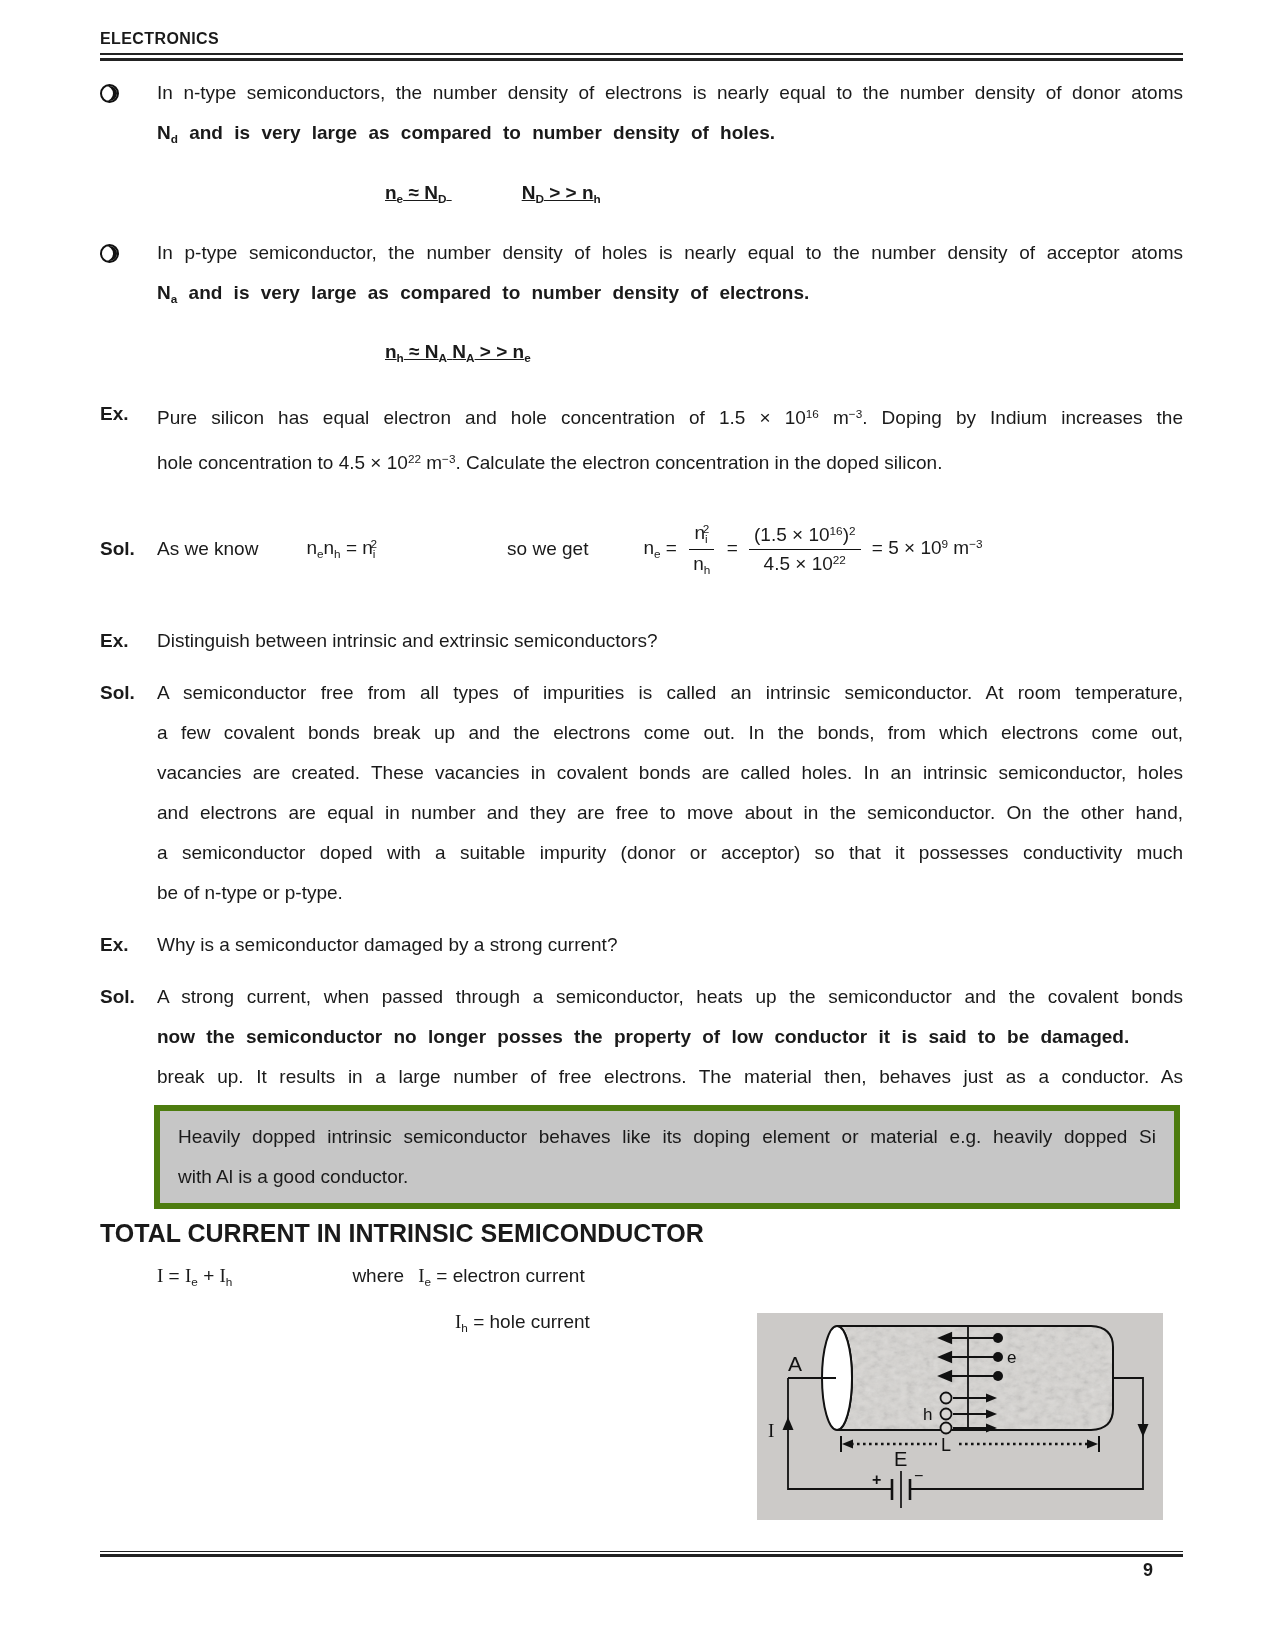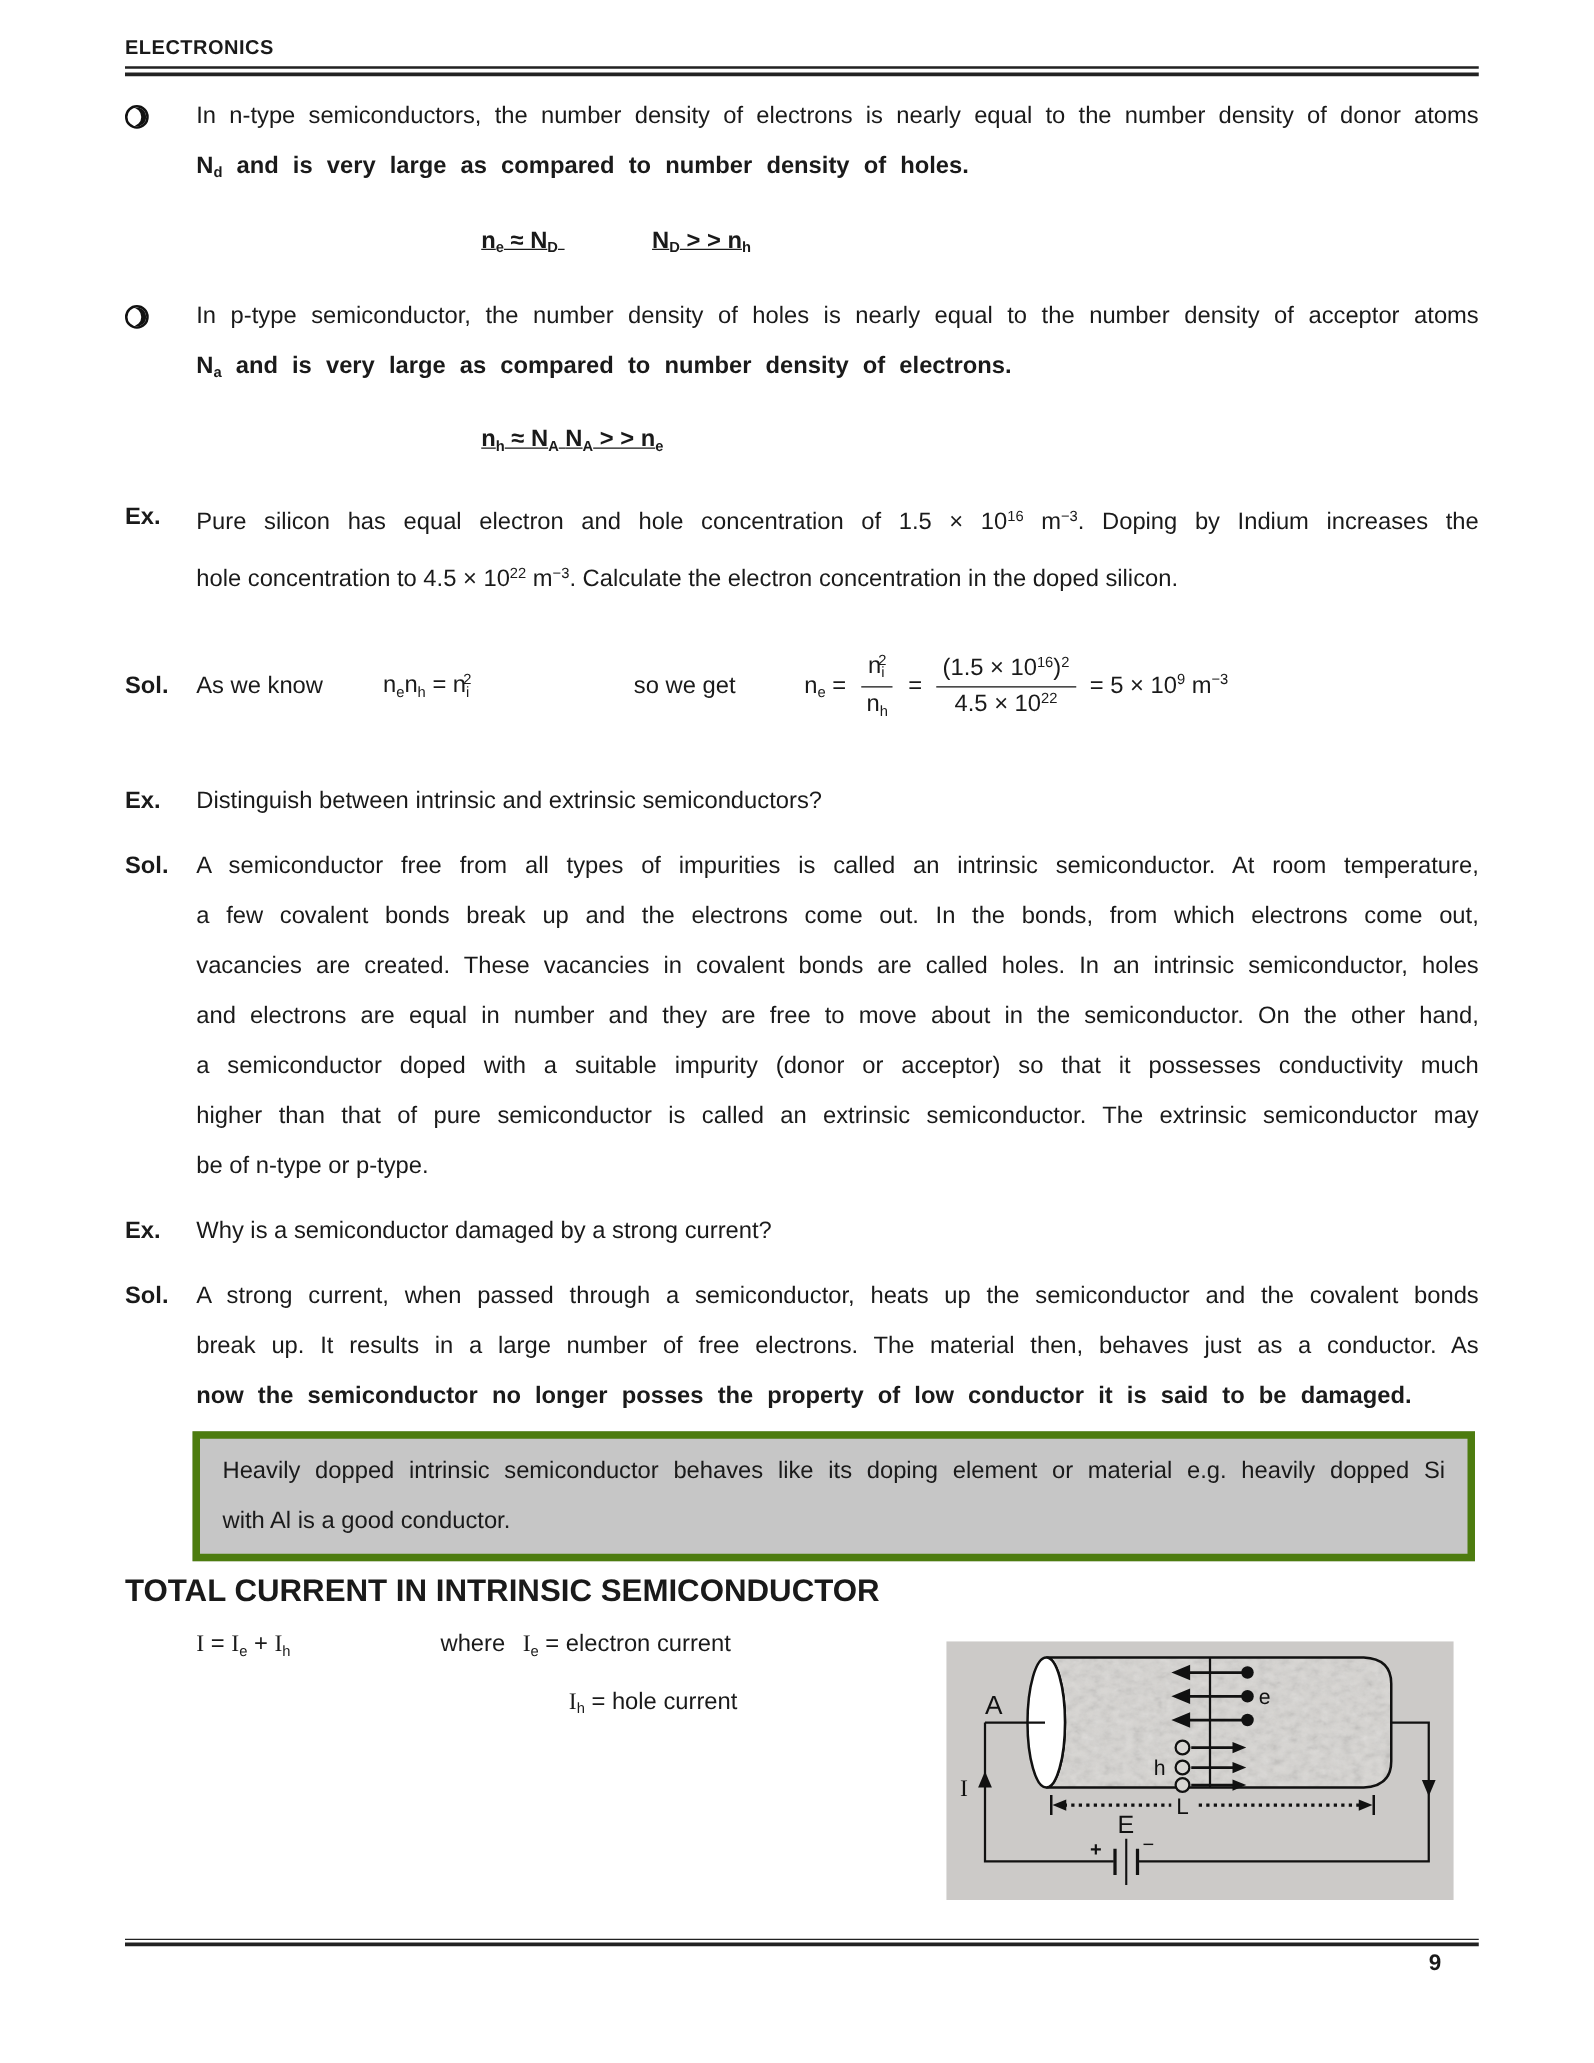--- a/index.html
+++ b/index.html
@@ -126,38 +126,37 @@
     </div>
 
     <div class="row" style="margin-top:12px;">
       <div class="lab">Sol.</div>
       <div class="txt">
         <div class="ln">A semiconductor free from all types of impurities is called an intrinsic semiconductor. At room temperature,</div>
         <div class="ln">a few covalent bonds break up and the electrons come out. In the bonds, from which electrons come out,</div>
         <div class="ln">vacancies are created. These vacancies in covalent bonds are called holes. In an intrinsic semiconductor, holes</div>
         <div class="ln">and electrons are equal in number and they are free to move about in the semiconductor. On the other hand,</div>
         <div class="ln">a semiconductor doped with a suitable impurity (donor or acceptor) so that it possesses conductivity much</div>
-        <div class="ln">higher than that of pure semiconductor is called an extrinsic semiconductor. The extrinsic semiconductor may</div>
         <div class="ln last">be of n-type or p-type.</div>
       </div>
     </div>
 
     <div class="row" style="margin-top:12px;">
       <div class="lab">Ex.</div>
       <div class="txt">
           <div class="ln last">Why is a semiconductor damaged by a strong current?</div>
         </div>
     </div>
 
     <div class="row" style="margin-top:12px;">
       <div class="lab">Sol.</div>
       <div class="txt">
         <div class="ln">A strong current, when passed through a semiconductor, heats up the semiconductor and the covalent bonds</div>
+        <div class="ln last ws">now the semiconductor no longer posses the property of low conductor it is said to be damaged.</div>
         <div class="ln">break up. It results in a large number of free electrons. The material then, behaves just as a conductor. As</div>
-        <div class="ln last ws">now the semiconductor no longer posses the property of low conductor it is said to be damaged.</div>
       </div>
     </div>
 
     <div class="notebox">
       <div class="ln">Heavily dopped intrinsic semiconductor behaves like its doping element or material e.g. heavily dopped Si</div>
       <div class="ln last">with Al is a good conductor.</div>
     </div>
 
     <div class="sechead">TOTAL CURRENT IN INTRINSIC SEMICONDUCTOR</div>
 

